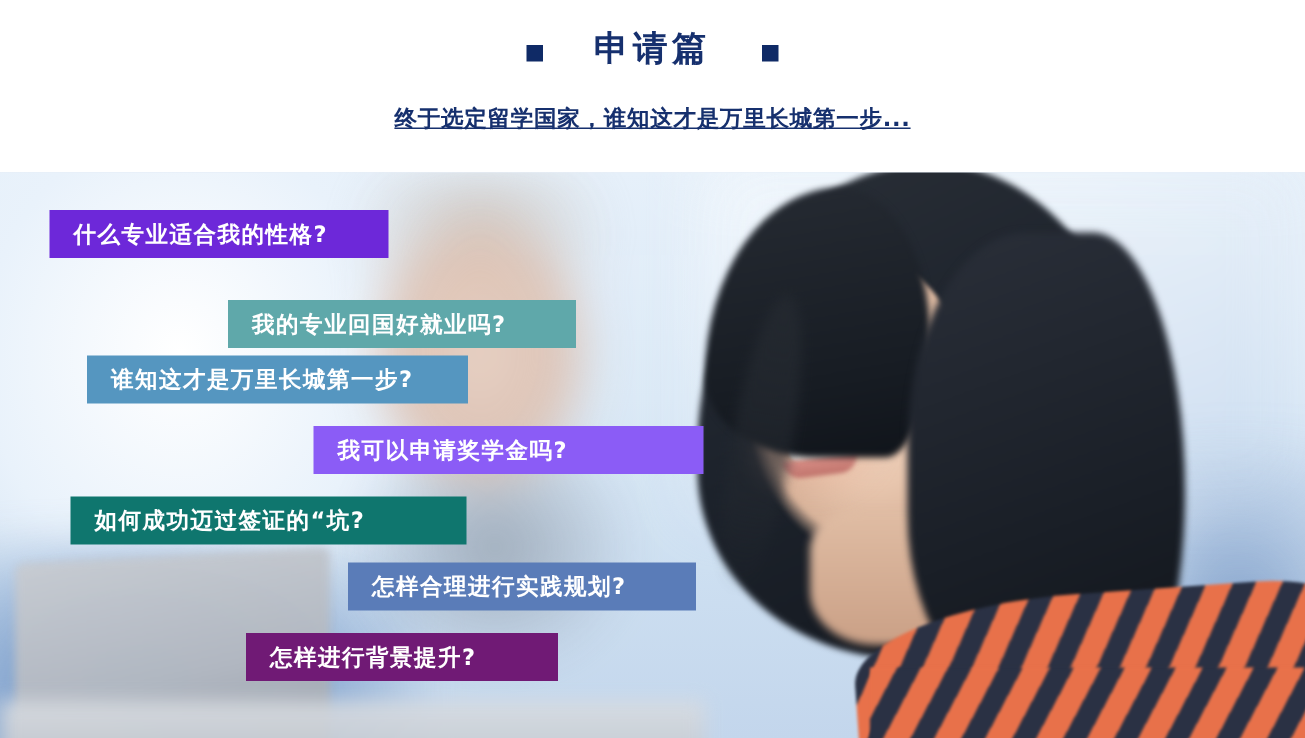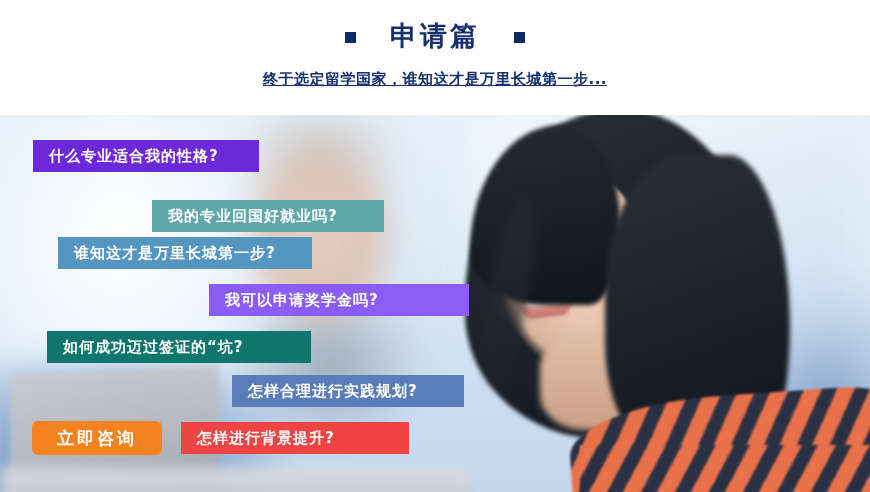--- a/index.html
+++ b/index.html
@@ -17,21 +17,21 @@
   }
   .title-row{
     position:absolute;left:0;top:22px;width:870px;
     display:flex;align-items:center;justify-content:center;gap:34px;
   }
   .bullet{
     width:11px;height:11px;background:#0f2a66;display:block;flex:0 0 auto;
     position:relative;top:2px;
   }
   .main-title{
-    font-size:27px;font-weight:bold;color:#16306e;letter-spacing:3px;
+    font-size:23px;font-weight:bold;color:#16306e;letter-spacing:3px;
     line-height:1;white-space:nowrap;
   }
   .sub-title{
     position:absolute;left:0;top:70px;width:870px;text-align:center;
     font-size:15px;font-weight:bold;color:#16306e;letter-spacing:.5px;
     white-space:nowrap;
     text-decoration:underline;
   }
 
   
@@ -236,23 +236,20 @@
         </div>
         <div class="chip" style="left: 209px; top: 169px; width: 260px; background: #8b5cf6;">
           <span>我可以申请奖学金吗?</span>
         </div>
         <div class="chip" style="left: 47px; top: 216px; width: 264px; background: #0f766e;">
           <span>如何成功迈过签证的“坑?</span>
         </div>
         <div class="chip" style="left: 232px; top: 260px; width: 232px; background: rgb(90, 124, 184);">
           <span>怎样合理进行实践规划?</span>
         </div>
-        <div class="chip" style="left: 181px; top: 307px; width: 228px; background: #ef4444;">
+        <div class="chip" style="left: 164px; top: 307px; width: 208px; background: #701a75;">
           <span>怎样进行背景提升?</span>
         </div>
       </div>
 
-    <div class="cta" id="cta" style="left: 32px; top: 306px; width: 130px; background: rgb(244, 130, 31); color: rgb(255, 255, 255);">
-      <span>立即咨询</span>
-    </div>
   </div>
 
 </div>
 
 </body></html>

